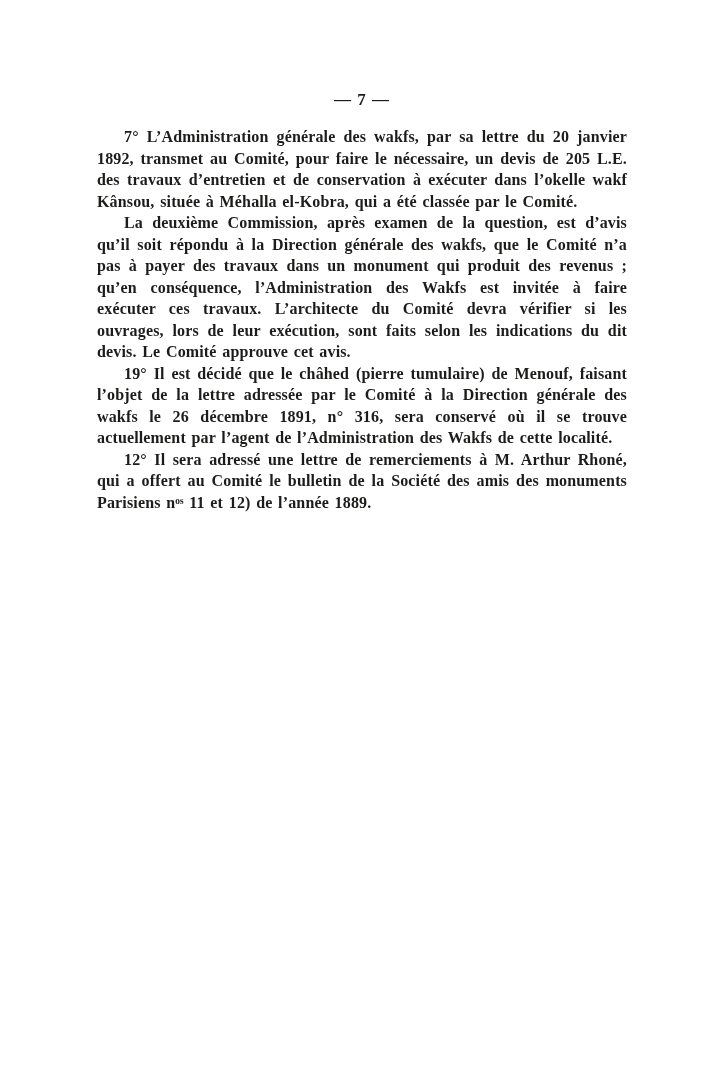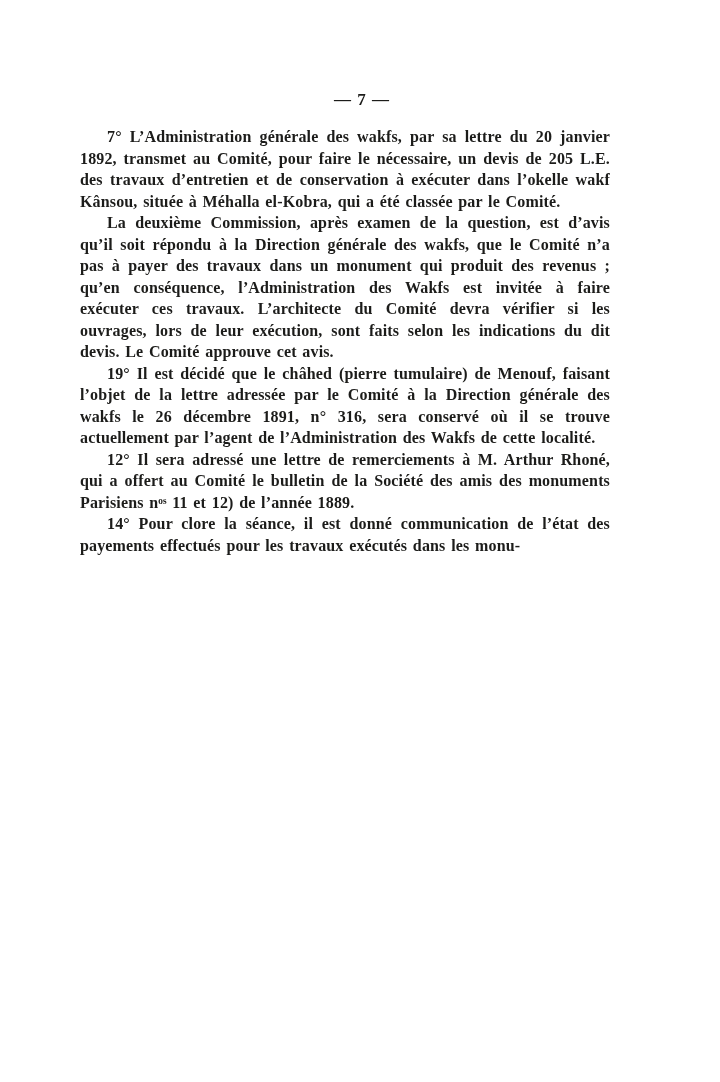--- a/index.html
+++ b/index.html
@@ -23,21 +23,21 @@
     width: 530px;
     text-align: center;
     font-size: 17px;
     font-weight: bold;
     letter-spacing: 1px;
     white-space: pre;
   }
   .page-body {
     position: absolute;
     top: 126px;
-    left: 80px;
+    left: 97px;
     width: 530px;
     font-size: 16px;
     line-height: 21.5px;
     font-weight: bold;
     text-align: justify;
     letter-spacing: 0.15px;
     word-spacing: 1.5px;
   }
   .para {
     margin: 0;
@@ -48,15 +48,14 @@
 </head>
 <body>
 
 <div class="page">
   <div class="page-number">— 7 —</div>
   <div class="page-body">
       <p class="para">7° L’Administration générale des wakfs, par sa lettre du 20 janvier 1892, transmet au Comité, pour faire le nécessaire, un devis de 205 L.E. des travaux d’entretien et de conservation à exécuter dans l’okelle wakf Kânsou, située à Méhalla el-Kobra, qui a été classée par le Comité.</p>
       <p class="para">La deuxième Commission, après examen de la question, est d’avis qu’il soit répondu à la Direction générale des wakfs, que le Comité n’a pas à payer des travaux dans un monument qui produit des revenus ; qu’en conséquence, l’Administration des Wakfs est invitée à faire exécuter ces travaux. L’architecte du Comité devra vérifier si les ouvrages, lors de leur exécution, sont faits selon les indications du dit devis. Le Comité approuve cet avis.</p>
       <p class="para">19° Il est décidé que le châhed (pierre tumulaire) de Menouf, faisant l’objet de la lettre adressée par le Comité à la Direction générale des wakfs le 26 décembre 1891, n° 316, sera conservé où il se trouve actuellement par l’agent de l’Administration des Wakfs de cette localité.</p>
       <p class="para">12° Il sera adressé une lettre de remerciements à M. Arthur Rhoné, qui a offert au Comité le bulletin de la Société des amis des monuments Parisiens nᵒˢ 11 et 12) de l’année 1889.</p>
-      <p class="para">14° Pour clore la séance, il est donné communication de l’état des payements effectués pour les travaux exécutés dans les monu-</p>
     </div>
 </div>
 
 </body></html>

